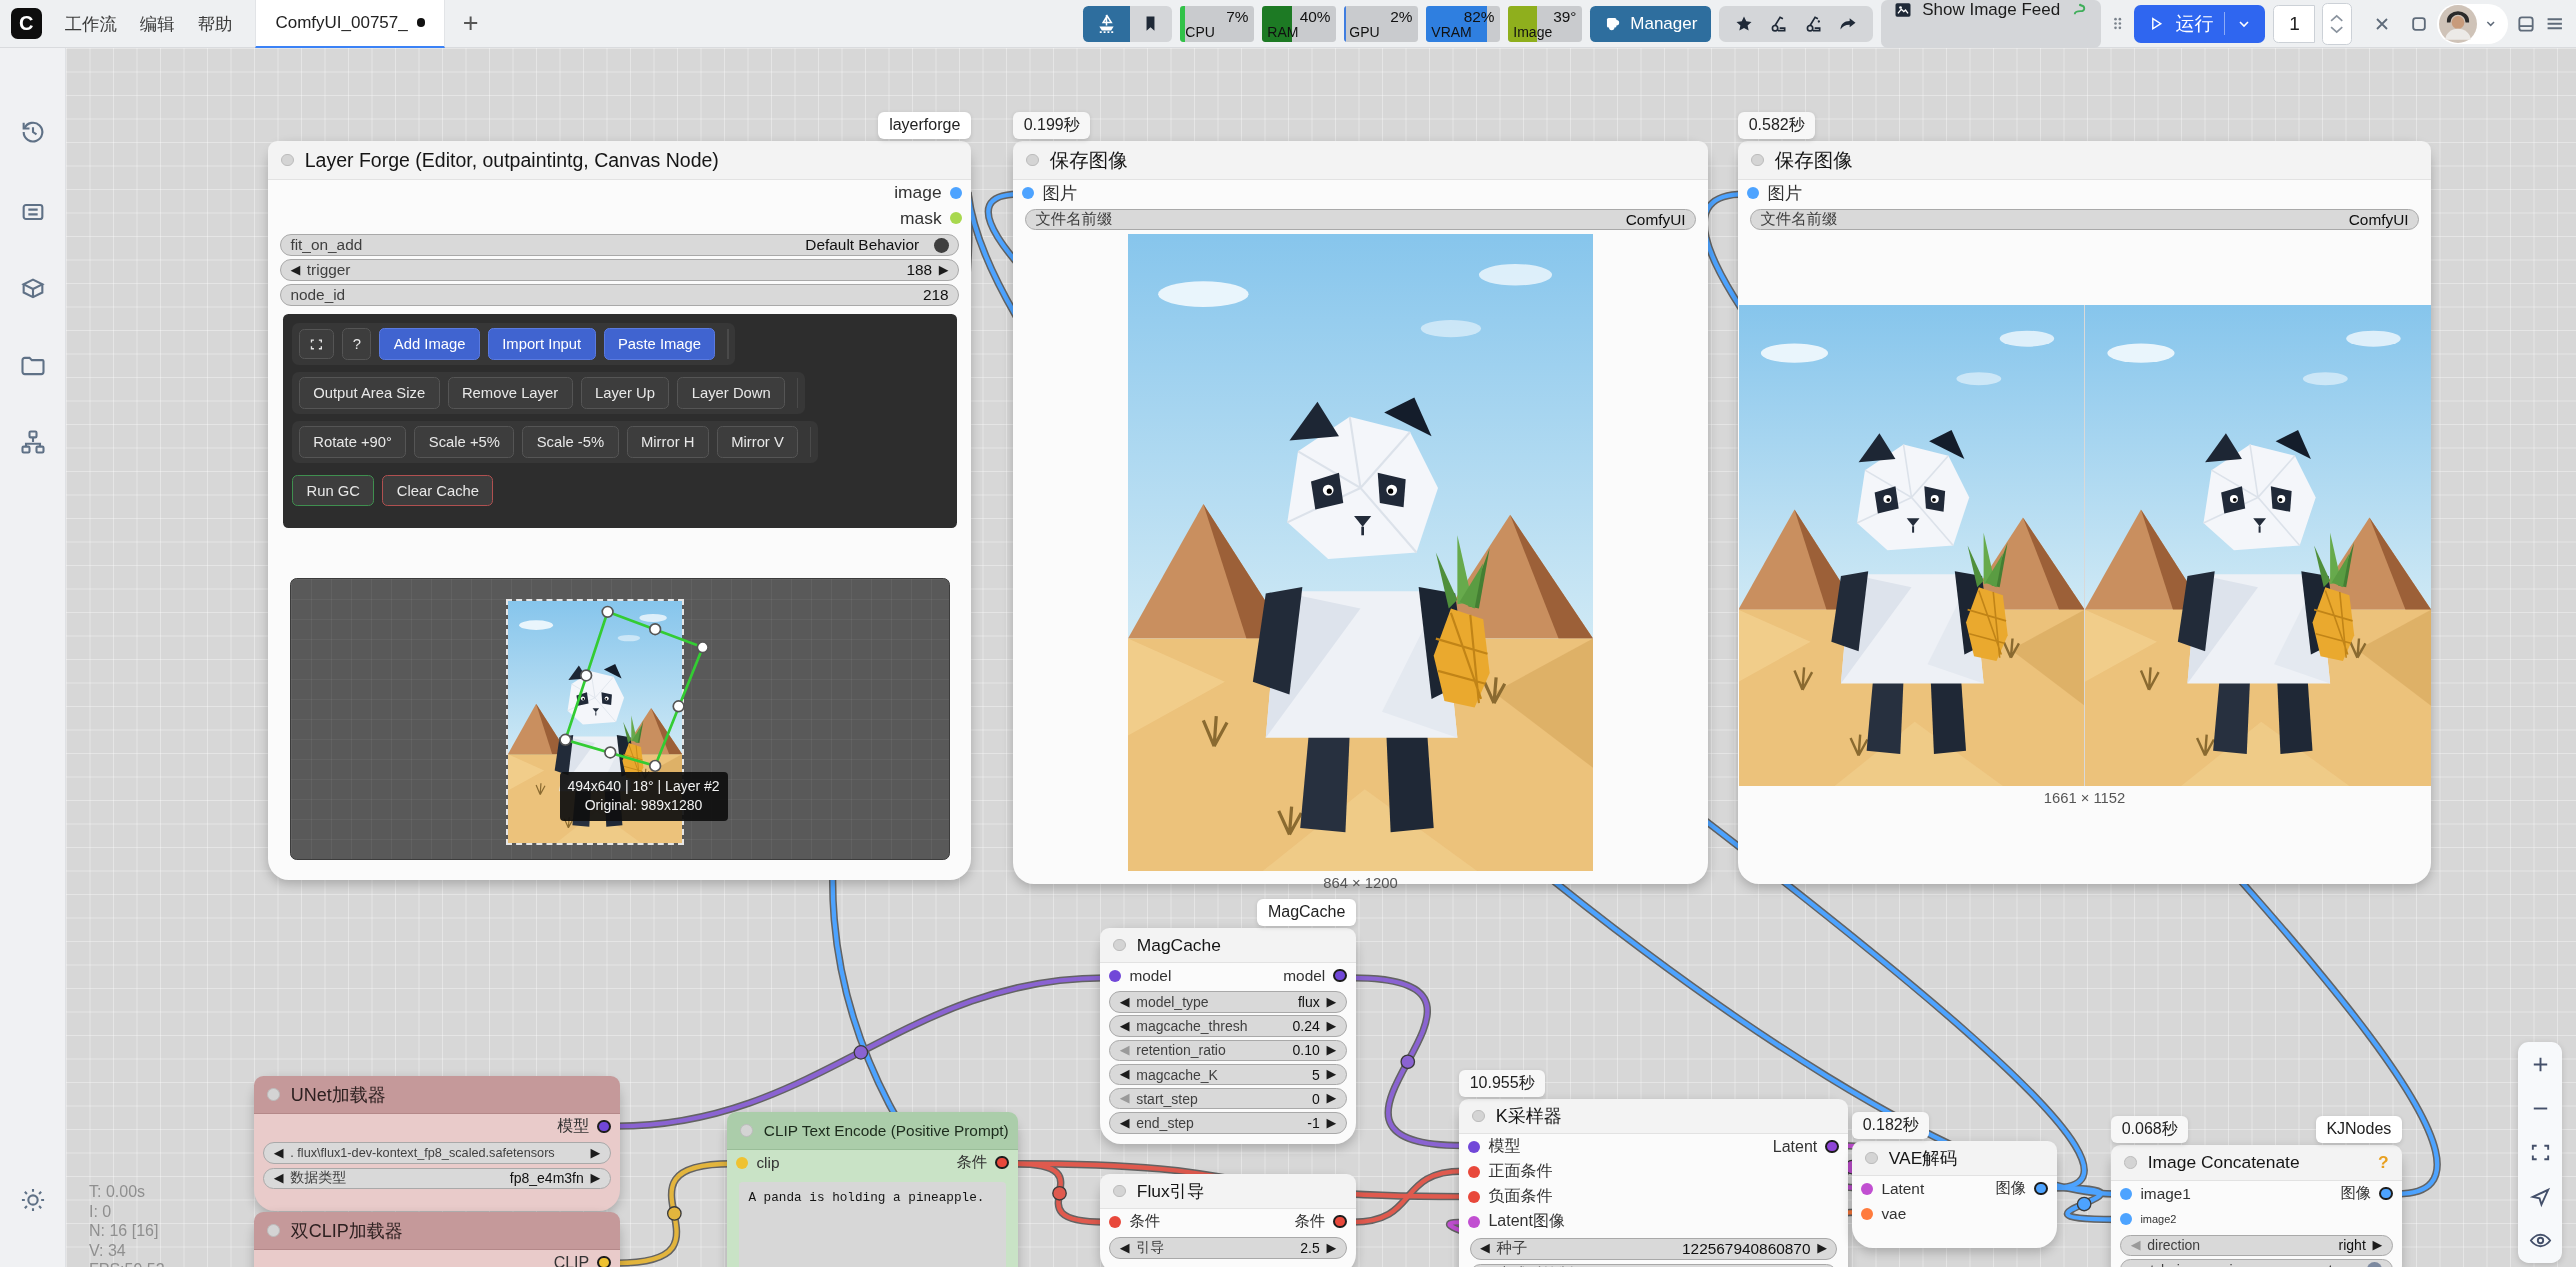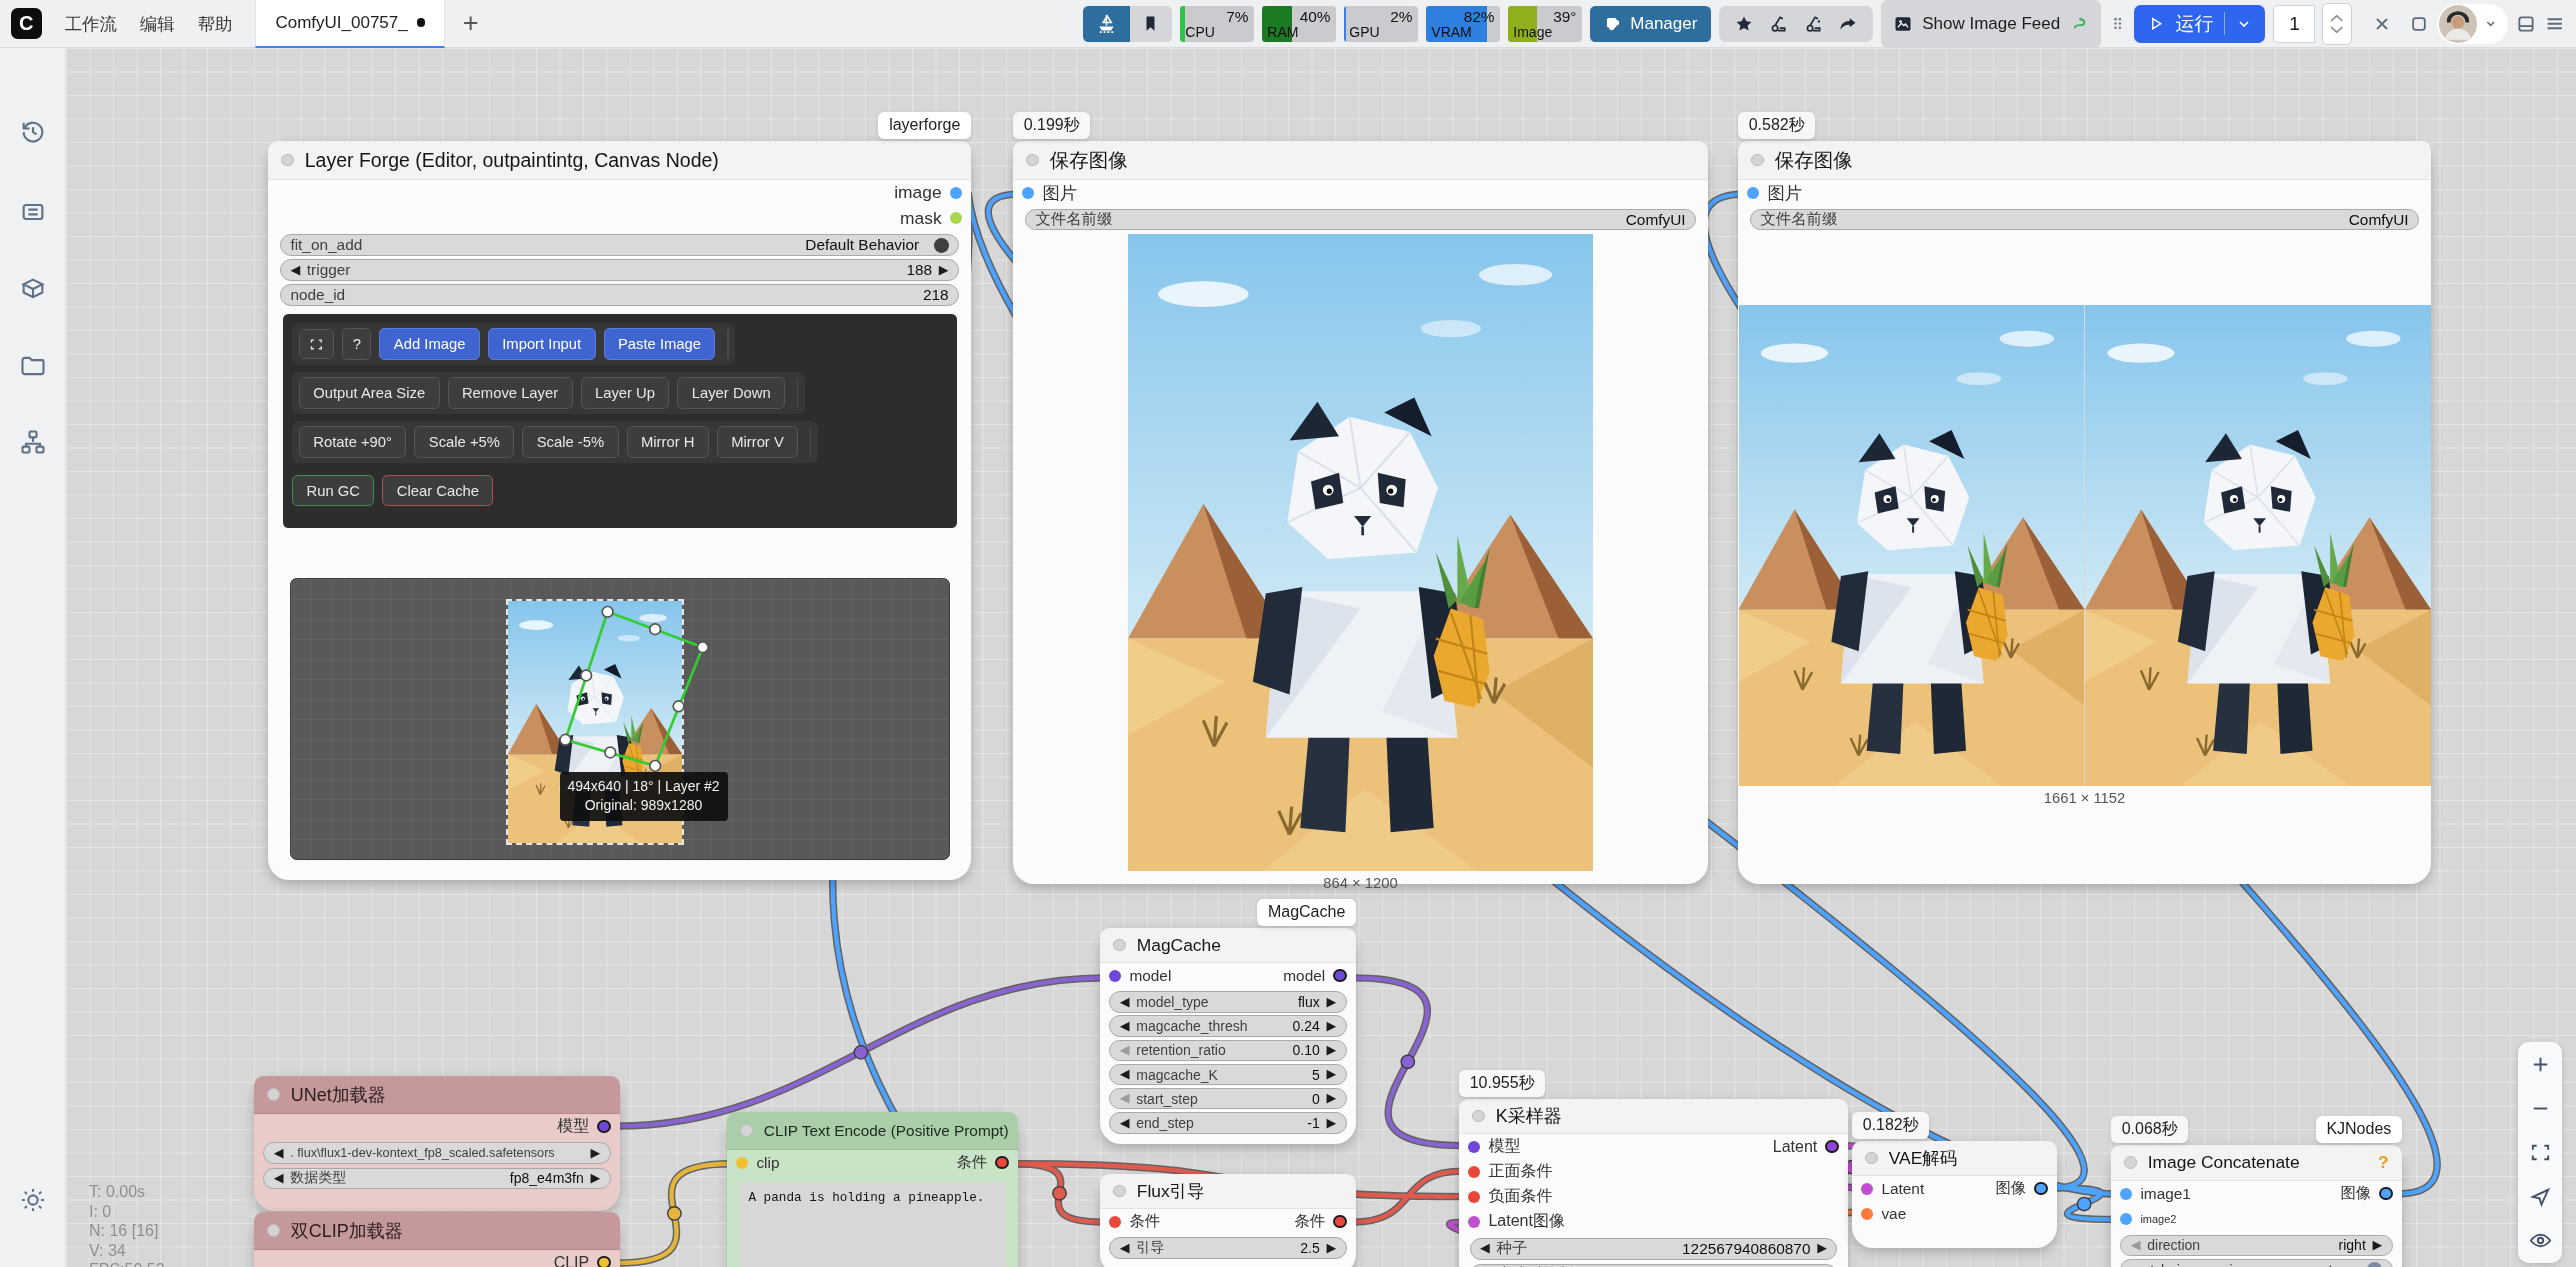--- a/index.html
+++ b/index.html
@@ -20,21 +20,21 @@
   .pillpair{display:flex;flex:none}
   .btn-sail{width:47px;height:36px;background:#2e6e9e;border-radius:5.4px 0 0 5.4px;display:flex;align-items:center;justify-content:center}
   .btn-bookmark{width:42px;height:36px;background:#d4d6d9;border-radius:0 5.4px 5.4px 0;display:flex;align-items:center;justify-content:center}
   .monitor{position:relative;width:74px;height:36px;background:#c9cbce;border-radius:3.4px;overflow:hidden;flex:none}
   .mfill{position:absolute;left:0;top:0;bottom:0}
   .mval{position:absolute;right:5.4px;top:2px;font-size:15.4px;color:#111;z-index:1}
   .mlabel{position:absolute;left:5.4px;bottom:2px;font-size:14px;color:#111;z-index:1}
   .btn-manager{height:36px;background:#2e6e9e;border-radius:5.4px;color:#fff;font-size:17px;display:flex;
                align-items:center;gap:8px;padding:0 13.4px;flex:none}
   .icon-group{height:36px;background:#d4d6d9;border-radius:6.7px;display:flex;align-items:center;gap:14.8px;padding:0 14.8px;color:#1f2937;flex:none}
-  .feed-group{height:48px;background:#d4d6d9;border-radius:6.7px;display:flex;align-items:center;gap:9.4px;padding:0 12px;
+  .feed-group{height:48px;background:#d4d6d9;border-radius:6.7px;display:flex;align-items:flex-start;gap:9.4px;padding:0 12px;
               font-size:17px;color:#1c1c1c;flex:none}
   .drag-dots{color:#7a828c;flex:none;display:flex;align-items:center}
   .btn-run{height:38px;background:#2f66f0;border-radius:6.7px;color:#fff;display:flex;align-items:center;gap:10.7px;
            padding:0 13.4px;font-size:19px;flex:none}
   .btn-run .divline{width:1.3px;height:23px;background:rgba(255,255,255,.45)}
   .count-box{width:42px;height:38px;background:#fff;border:0.7px solid #ccd1d7;border-radius:5.4px 0 0 5.4px;
              display:flex;align-items:center;justify-content:center;font-size:19px;color:#222;flex:none}
   .spin-box{width:29.5px;height:42px;background:#fff;border:0.7px solid #ccd1d7;border-radius:5.4px;margin-left:-1.3px;
             display:flex;flex-direction:column;align-items:center;justify-content:center;gap:4px;color:#8a939e;flex:none}
   .winicon{color:#5f6b7a;display:flex;align-items:center;flex:none}

